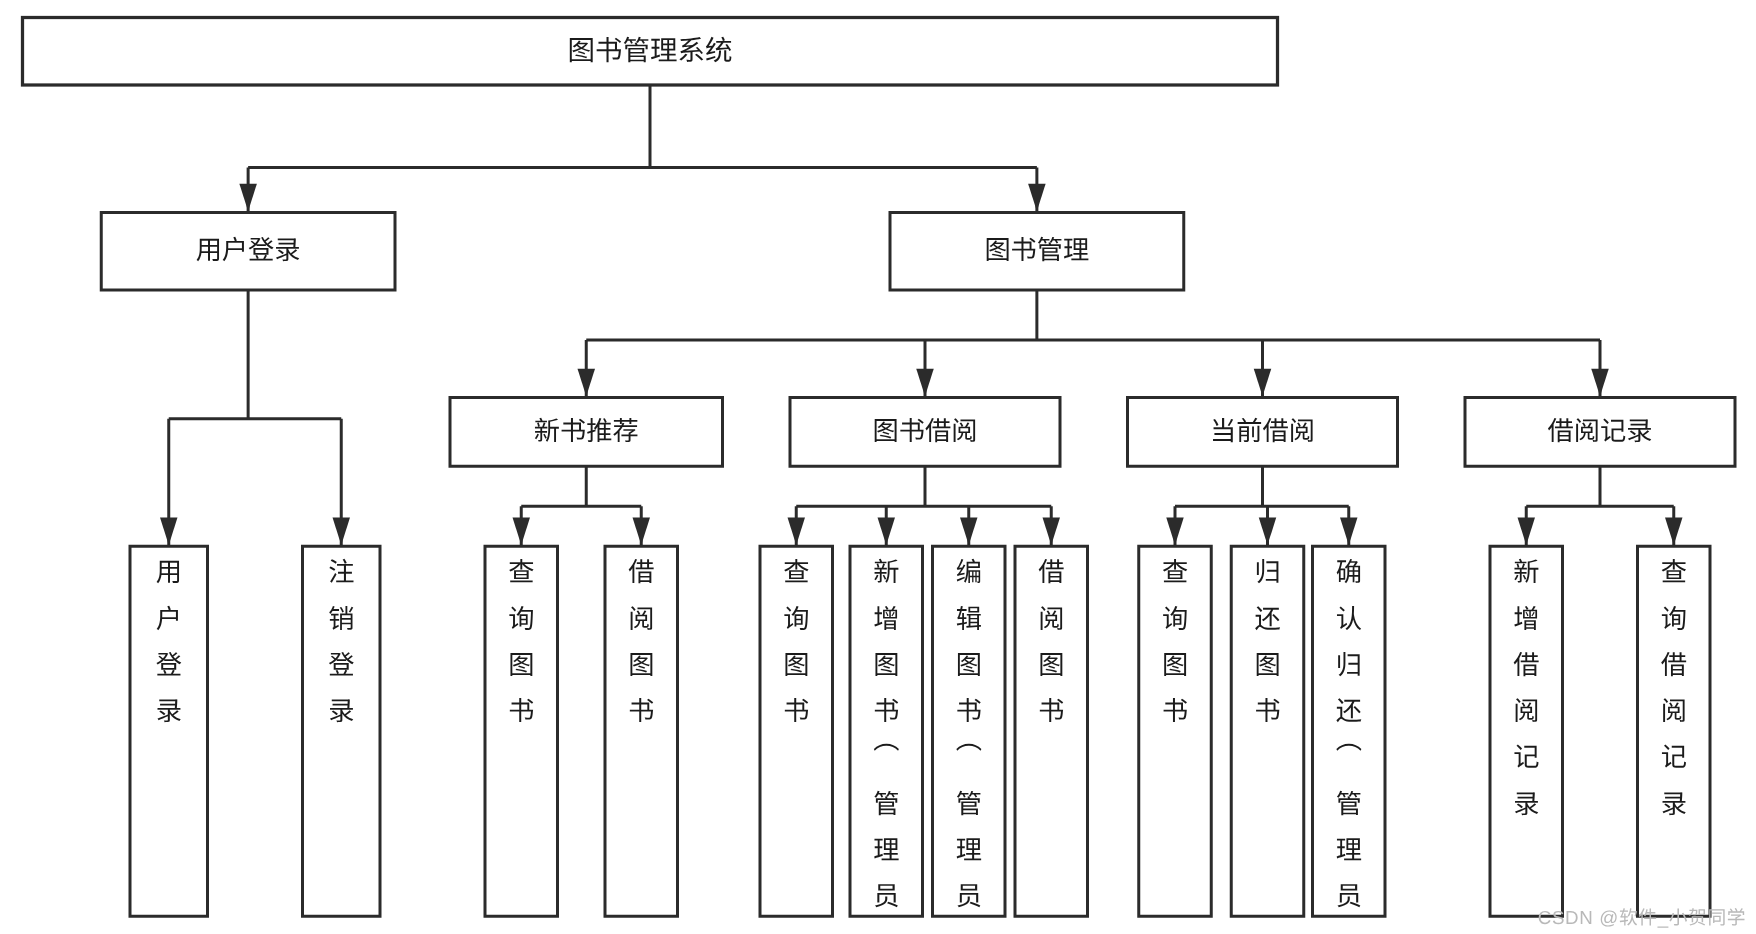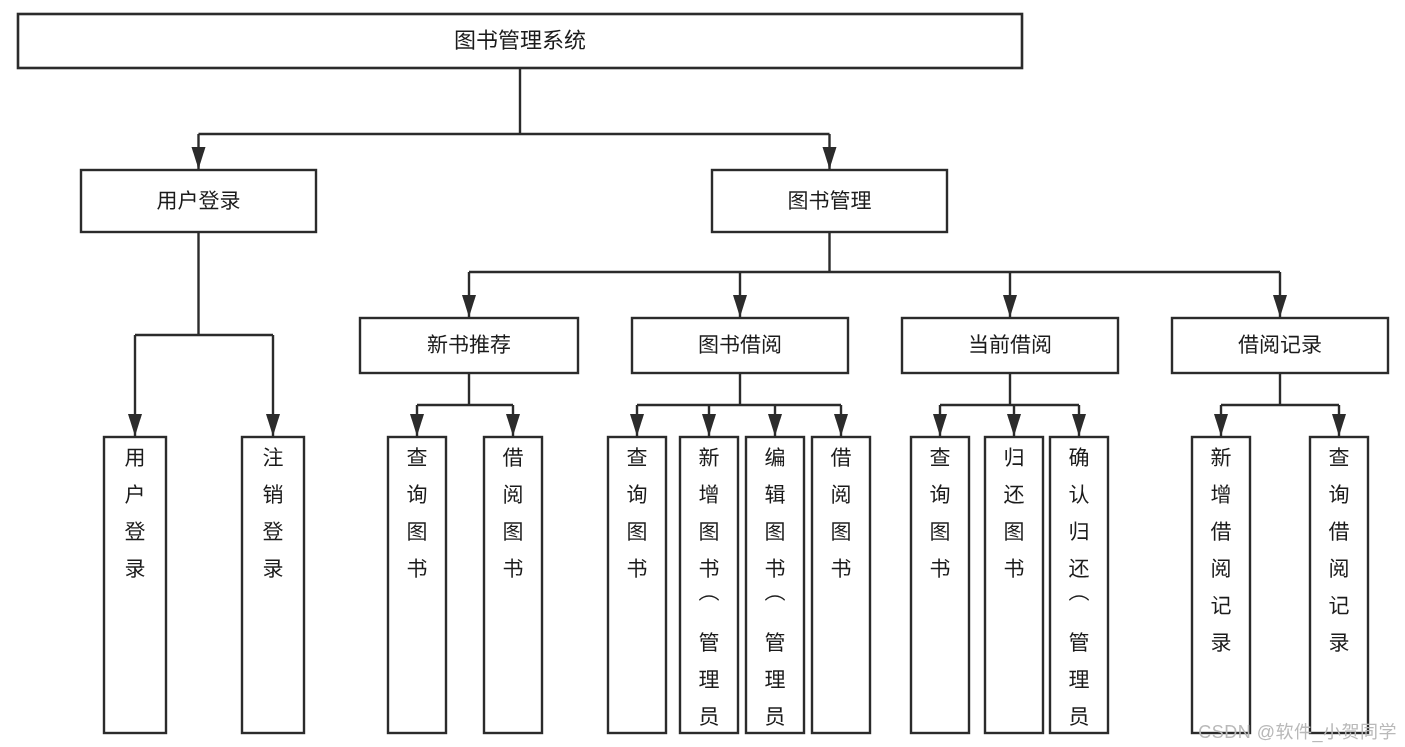--- a/index.html
+++ b/index.html
@@ -61,21 +61,21 @@
     font-family: "Liberation Sans", "DejaVu Sans", sans-serif;
     fill: #1b1b1b;
     font-size: 21px;
     text-anchor: middle;
   }
   .watermark {
     position: absolute;
     right: 8px;
     bottom: 4px;
     font-family: "Liberation Sans", "DejaVu Sans", sans-serif;
-    font-size: 18px;
+    font-size: 15px;
     color: #b9b9b9;
     white-space: nowrap;
     letter-spacing: 0.5px;
     user-select: none;
   }
 </style>
 </head>
 <body>
 
 <div id="diagram-root">

